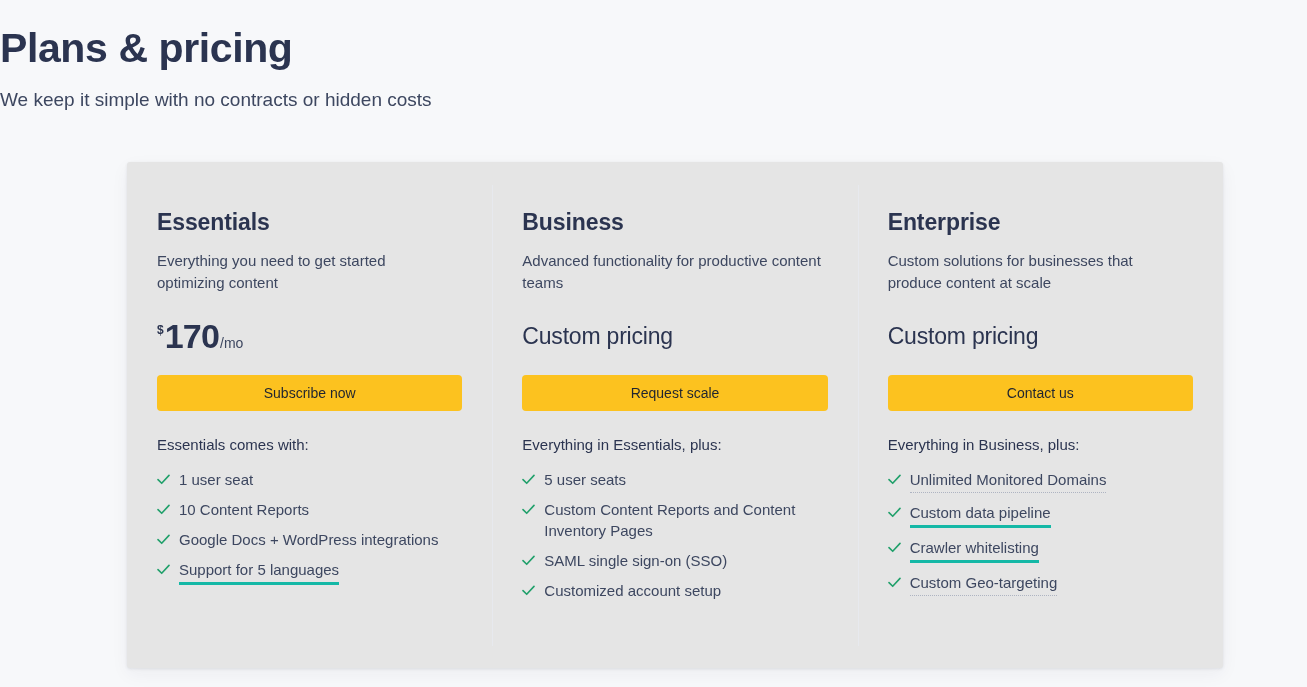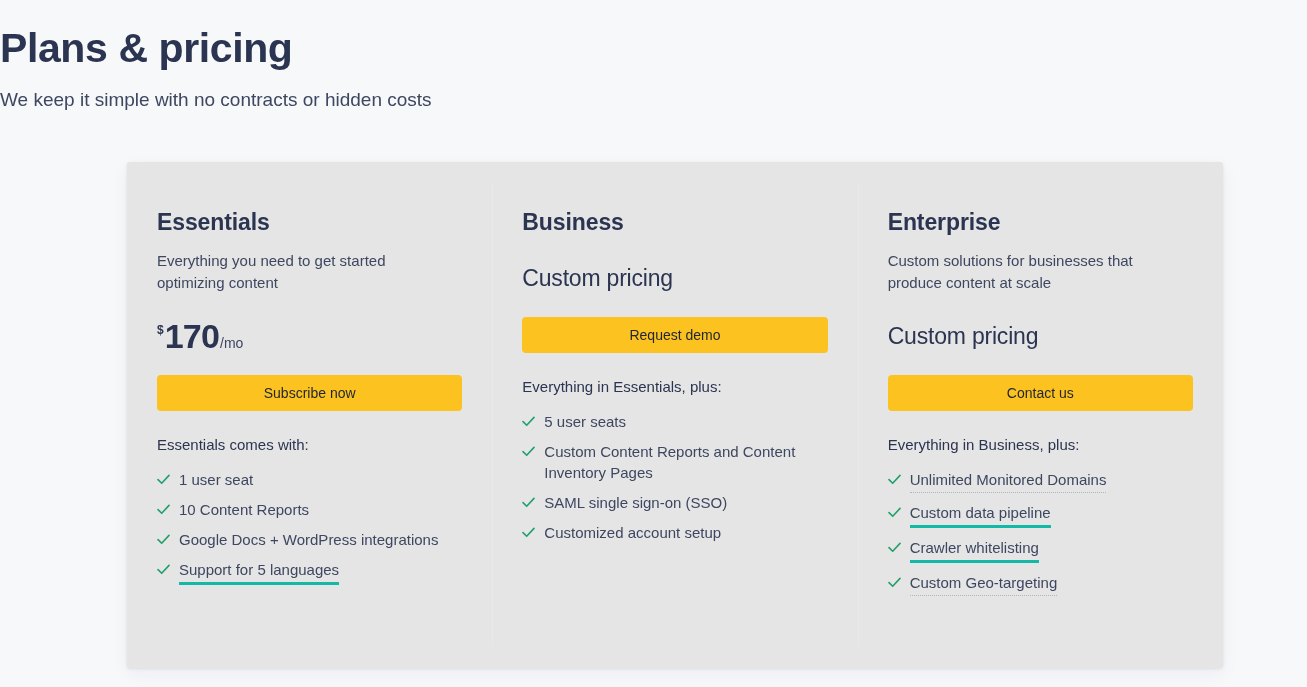--- a/index.html
+++ b/index.html
@@ -238,24 +238,25 @@
               <svg width="13" height="11" viewBox="0 0 13 11" fill="none" xmlns="http://www.w3.org/2000/svg">
                 <path d="M1 5.6 L4.7 9.3 L12 1.4" stroke="#21a06b" stroke-width="1.6" stroke-linecap="round" stroke-linejoin="round" fill="none"></path>
               </svg>
             </span>
             <span class="feature-text underline-solid">Support for 5 languages</span>
           </li>
         </ul>
       </div>
       <div class="plan-column">
         <h2 class="plan-name">Business</h2>
+        <p class="plan-desc">Advanced functionality for productive content teams</p>
         <div class="plan-price-row">
           <span class="price-custom">Custom pricing</span>
         </div>
-        <button class="plan-cta">Request demo</button>
+        <button class="plan-cta">Request scale</button>
         <p class="features-heading">Everything in Essentials, plus:</p>
         <ul class="features-list">
           <li class="feature-item">
             <span class="check-icon">
               <svg width="13" height="11" viewBox="0 0 13 11" fill="none" xmlns="http://www.w3.org/2000/svg">
                 <path d="M1 5.6 L4.7 9.3 L12 1.4" stroke="#21a06b" stroke-width="1.6" stroke-linecap="round" stroke-linejoin="round" fill="none"></path>
               </svg>
             </span>
             <span class="feature-text">5 user seats</span>
           </li>

